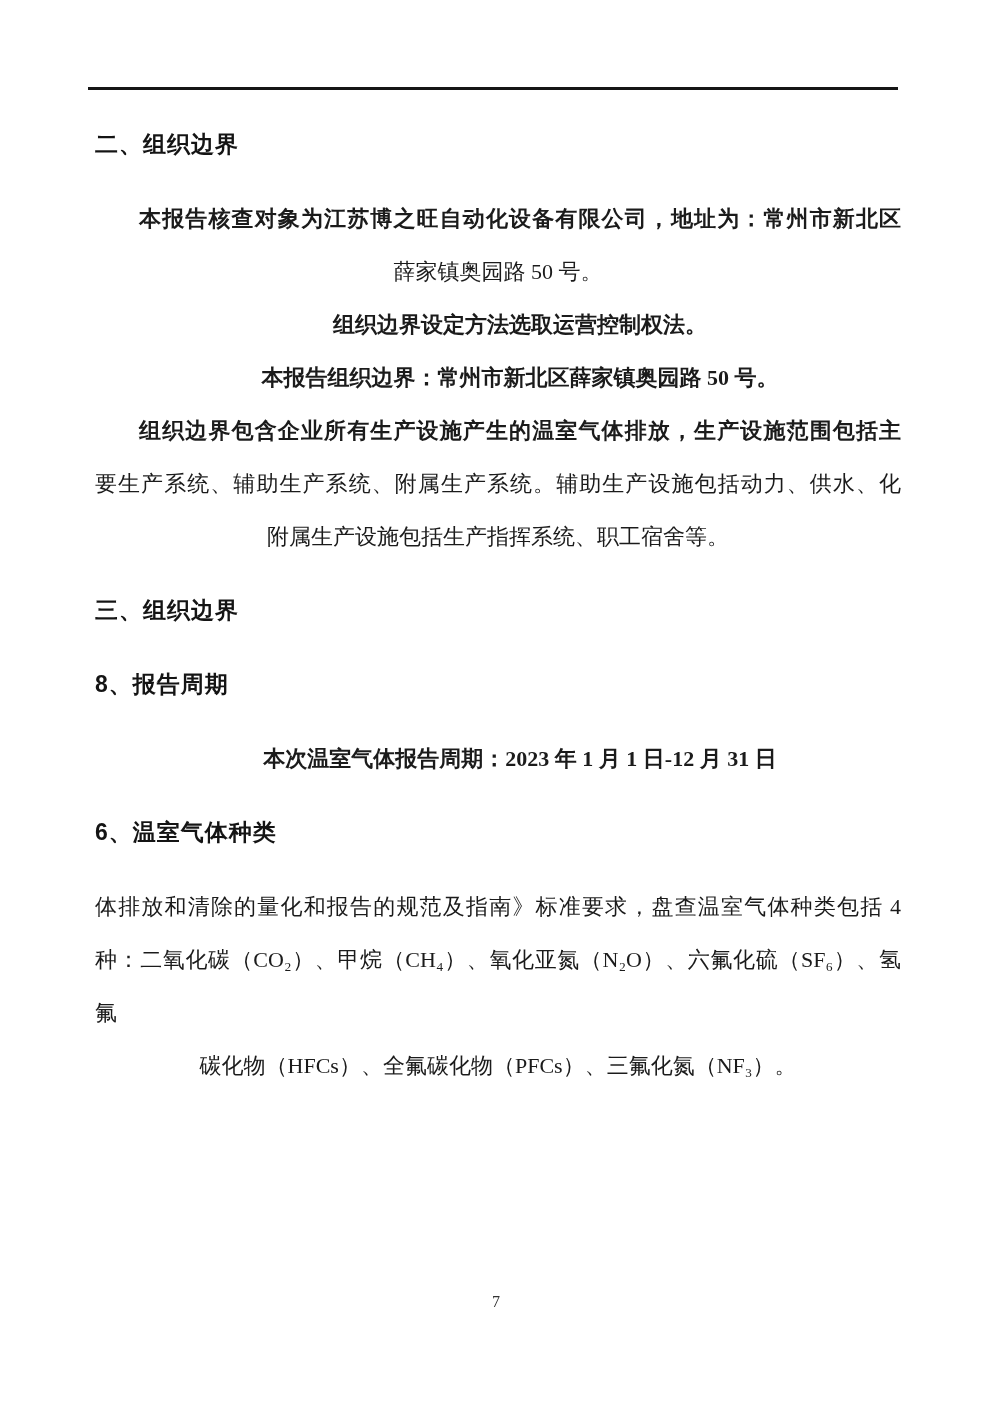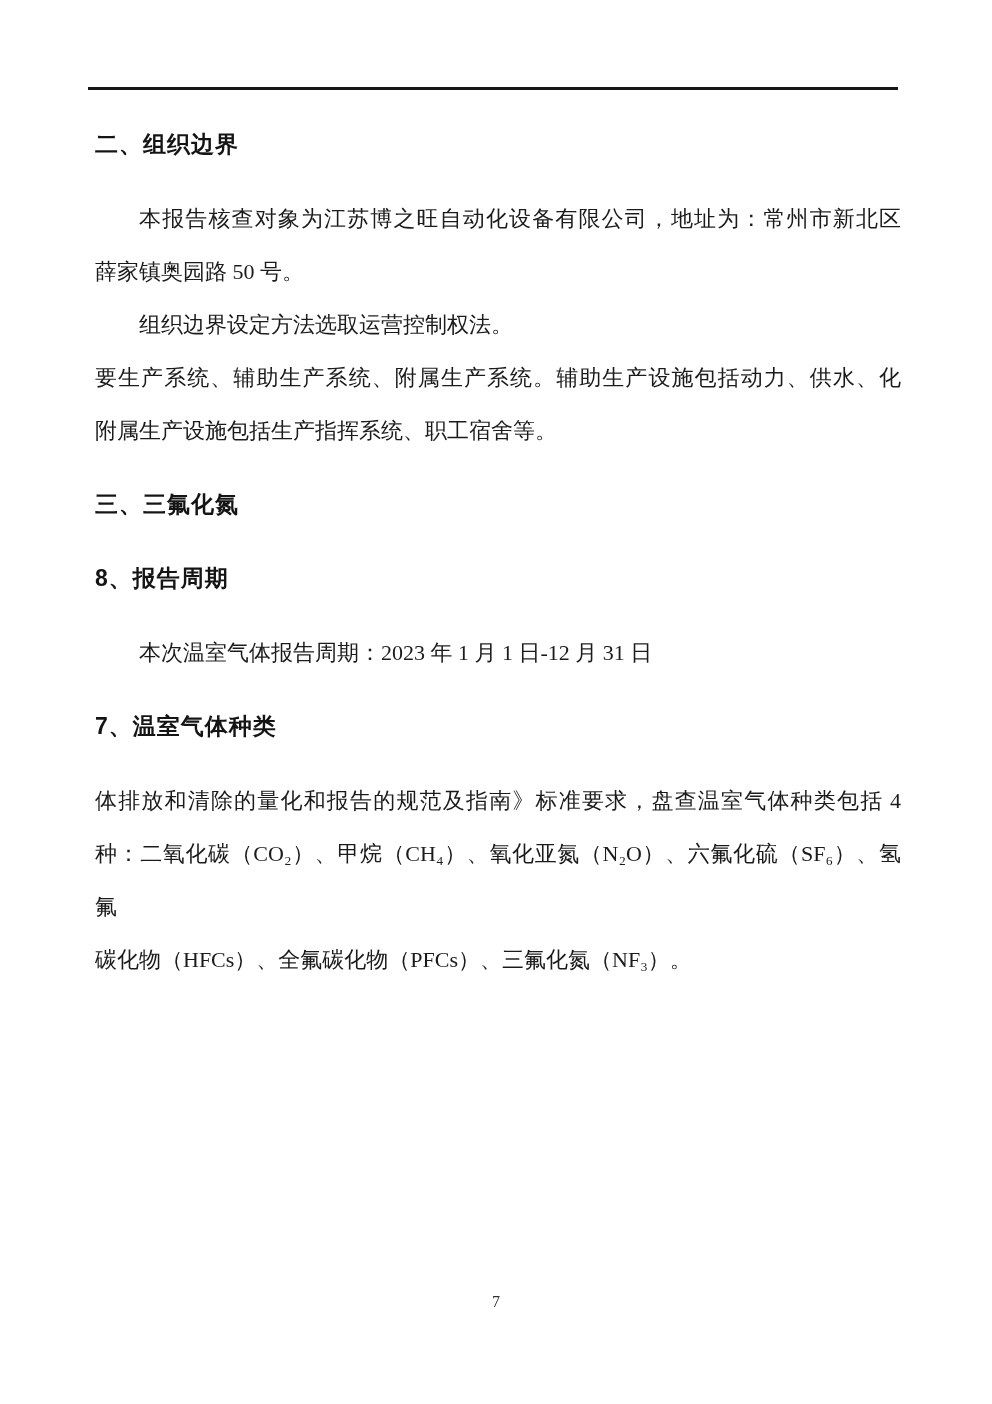--- a/index.html
+++ b/index.html
@@ -45,23 +45,25 @@
     margin: 0;
   }
   .para.after-heading {
     margin-top: 21px;
   }
   .line {
     font-family: "Liberation Serif", "DejaVu Serif", serif;
     font-size: 22px;
     line-height: 53px;
     color: #1b1b1b;
+    text-align: center;
   }
   .line.indent {
     padding-left: 44px;
+    font-weight: bold;
   }
   .line.fill {
     text-align: justify;
     text-align-last: justify;
   }
   .page-number {
     position: absolute;
     left: 0;
     right: 0;
     top: 1293px;
@@ -79,29 +81,33 @@
   <div class="content">
       <div class="heading">二、组织边界</div>
       <div class="para after-heading">
         <div class="line indent fill">本报告核查对象为江苏博之旺自动化设备有限公司，地址为：常州市新北区</div>
         <div class="line">薛家镇奥园路 50 号。</div>
       </div>
       <div class="para">
         <div class="line indent">组织边界设定方法选取运营控制权法。</div>
       </div>
       <div class="para">
+        <div class="line indent">本报告组织边界：常州市新北区薛家镇奥园路 50 号。</div>
+      </div>
+      <div class="para">
+        <div class="line indent fill">组织边界包含企业所有生产设施产生的温室气体排放，生产设施范围包括主</div>
         <div class="line fill">要生产系统、辅助生产系统、附属生产系统。辅助生产设施包括动力、供水、化</div>
         <div class="line">附属生产设施包括生产指挥系统、职工宿舍等。</div>
       </div>
-      <div class="heading">三、三氟化氮</div>
+      <div class="heading">三、组织边界</div>
       <div class="subheading">8、报告周期</div>
       <div class="para after-heading">
         <div class="line indent">本次温室气体报告周期：2023 年 1 月 1 日-12 月 31 日</div>
       </div>
-      <div class="subheading">7、温室气体种类</div>
+      <div class="subheading">6、温室气体种类</div>
       <div class="para after-heading">
         <div class="line fill">体排放和清除的量化和报告的规范及指南》标准要求，盘查温室气体种类包括 4</div>
         <div class="line fill">种：二氧化碳（CO₂）、甲烷（CH₄）、氧化亚氮（N₂O）、六氟化硫（SF₆）、氢氟</div>
         <div class="line">碳化物（HFCs）、全氟碳化物（PFCs）、三氟化氮（NF₃）。</div>
       </div>
     </div>
   <div class="page-number">7</div>
 </div>
 
 </body></html>

